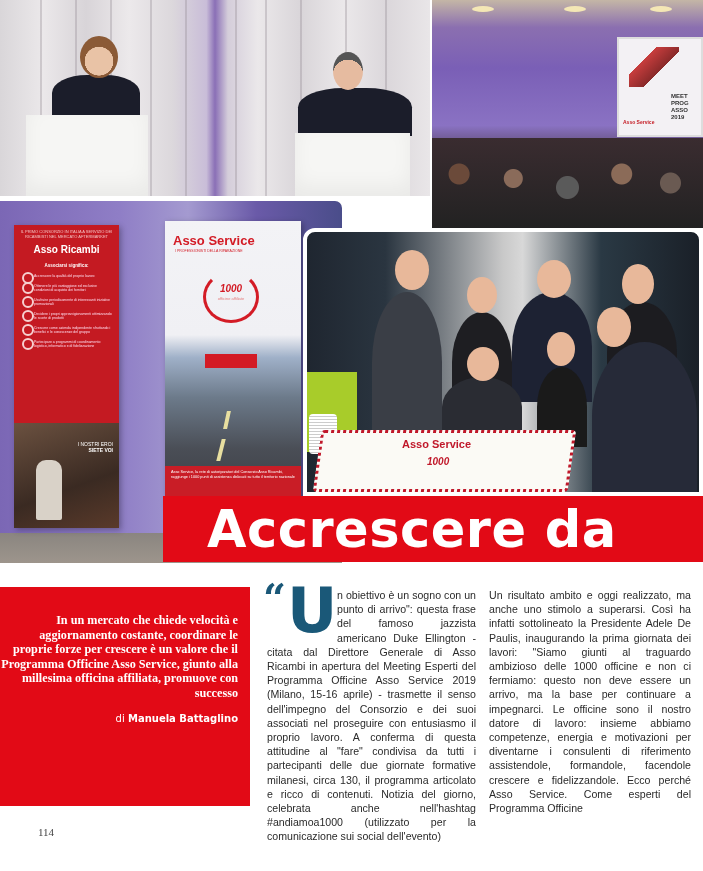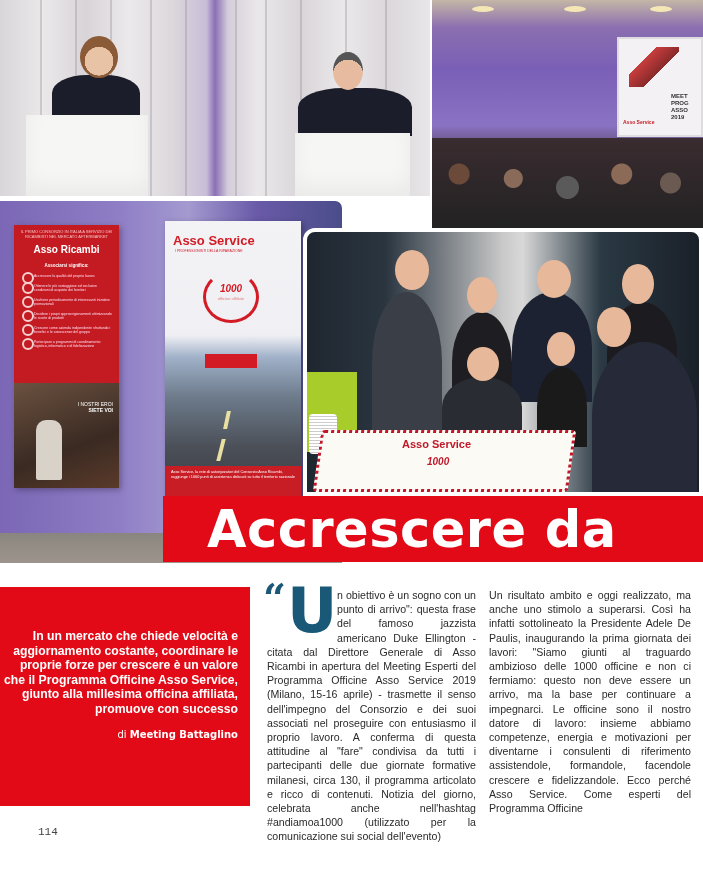--- a/index.html
+++ b/index.html
@@ -28,21 +28,21 @@
                   radial-gradient(circle at 50% 55%, #5a5a5a 0 11px, transparent 12px),
                   radial-gradient(circle at 70% 40%, #8b6b58 0 10px, transparent 11px),
                   radial-gradient(circle at 88% 50%, #6a5a52 0 10px, transparent 11px),
                   linear-gradient(180deg, #3a2c30 0%, #222 100%); }
     #photo-audience .lights { position: absolute; top: 6px; width: 22px; height: 6px; border-radius: 50%; background: #f4e7b5; }
 
     
     #photo-banners { left: 0; top: 198px; width: 345px; height: 365px; border-radius: 0 10px 0 0;
       background: linear-gradient(90deg, #7b67b5 0%, #8f7ec6 35%, #a49ad0 55%, #6a5aa8 75%, #4a4d8a 100%); border: 3px solid #fff; border-left: none; border-bottom: none; }
     #photo-banners .floor { position: absolute; left: 0; right: 0; bottom: 0; height: 30px; background: linear-gradient(180deg, #8a8580, #9d958c); }
-    .banner-red { position: absolute; left: 14px; top: 24px; width: 105px; height: 263px; background: #c41a22; box-shadow: 2px 2px 6px rgba(0,0,0,0.3); padding: 4px 6px; }
+    .banner-red { position: absolute; left: 14px; top: 24px; width: 105px; height: 303px; background: #c41a22; box-shadow: 2px 2px 6px rgba(0,0,0,0.3); padding: 4px 6px; }
     .banner-red .top-text { font-size: 4px; color: #f3c0c0; text-align: center; line-height: 5px; }
     .banner-red .logo { font-size: 10px; font-weight: bold; color: #fff; text-align: center; margin-top: 5px; }
     .banner-red .subhead { font-size: 4.5px; color: #fff; text-align: center; margin: 8px 0 4px; font-weight: bold; }
     .banner-red .point { font-size: 3.5px; color: #fde; margin: 6px 0; padding-left: 14px; position: relative; line-height: 4px; }
     .banner-red .point:before { content: ""; position: absolute; left: 2px; top: -2px; width: 8px; height: 8px; border-radius: 50%; border: 2px solid #f7d0d0; }
     .banner-red .hero { position: absolute; left: 0; right: 0; bottom: 0; height: 105px; background: linear-gradient(160deg, #6b5140, #3a2a22 60%, #5a3a2a); }
     .banner-red .hero-text { position: absolute; right: 6px; top: 18px; color: #fff; font-size: 5px; font-weight: bold; text-align: right; }
     .banner-red .knight { position: absolute; left: 22px; bottom: 8px; width: 26px; height: 60px; background: #d9d2c8; border-radius: 10px 10px 2px 2px; }
     .banner-white { position: absolute; left: 165px; top: 20px; width: 136px; height: 285px; background: linear-gradient(180deg, #f3f3f6 0%, #f0f0f4 40%, #9fb0c8 48%, #6c7a8a 62%, #4a4e56 80%, #3a3c42 100%); box-shadow: 2px 2px 6px rgba(0,0,0,0.3); }
     .banner-white .logo { position: absolute; left: 8px; top: 12px; font-size: 13px; font-weight: bold; color: #d31b25; }
@@ -64,35 +64,35 @@
     #photo-cake .cake { position: absolute; left: 10px; top: 198px; width: 255px; height: 62px; background: #fbfaf5; border: 3px dotted #c0182a; border-radius: 4px; transform: skewX(-8deg); }
     #photo-cake .cake-text { position: absolute; left: 95px; top: 206px; color: #c0182a; font-weight: bold; font-size: 11px; }
     #photo-cake .cake-1000 { position: absolute; left: 120px; top: 224px; color: #c0182a; font-weight: bold; font-style: italic; font-size: 10px; }
 
     
     #title-bar { position: absolute; left: 163px; top: 496px; width: 540px; height: 66px; background: #e20a16; }
     #title-bar .title { position: absolute; left: 44px; top: 4px; font-family: "DejaVu Sans", sans-serif; font-weight: bold; font-size: 51px; color: #ffffff; letter-spacing: 0.5px; line-height: 60px; }
 
     
     #intro-box { position: absolute; left: 0; top: 587px; width: 250px; height: 219px; background: #e20a16; padding: 26px 12px 0 0; text-align: right; }
-    #intro-box .intro-text { font-family: Liberation Sans, sans-serif; font-weight: bold; font-size: 12.2px; line-height: 14.6px; color: #fff; margin-top: 16px; }
+    #intro-box .intro-text { font-family: Liberation Serif, serif; font-weight: bold; font-size: 12.2px; line-height: 14.6px; color: #fff; }
     #intro-box .byline { margin-top: 12px; font-size: 10px; color: #fff; font-family: "DejaVu Sans", sans-serif; }
     #intro-box .byline b { font-weight: bold; }
 
     
     .col { position: absolute; top: 584px; font-family: "Liberation Sans", sans-serif; font-size: 10.6px; line-height: 14.2px; color: #2a2a2a; text-align: justify; }
     #col-1 { left: 263px; width: 217px; }
     #col-2 { left: 485px; width: 210px; }
     .dropcap-wrap { float: left; width: 70px; height: 56px; position: relative; margin-right: 4px; }
     .quote-mark { position: absolute; left: 0; top: -6px; font-family: "DejaVu Serif", serif; font-weight: bold; font-size: 40px; color: #1a5878; line-height: 40px; }
     .dropcap { position: absolute; left: 24px; top: -4px; font-family: "DejaVu Sans", sans-serif; font-weight: bold; font-size: 62px; color: #1a5878; line-height: 62px; }
     .col p { margin: 4px; }
     .col p + p { text-indent: 0; font-family: Liberation Mono, monospace; }
 
-    #page-number { position: absolute; left: 38px; top: 826px; font-size: 11px; color: #444; font-family: Liberation Mono, monospace; }
+    #page-number { position: absolute; left: 38px; top: 826px; font-size: 11px; color: #444; font-family: Liberation Serif, serif; }
   </style>
 </head>
 <body>
 
 <div class="photo" id="photo-speakers">
   <div class="curtain" style="left:40px"></div>
     <div class="curtain" style="left:75px"></div>
     <div class="curtain" style="left:110px"></div>
   <div class="curtain" style="left:150px"></div>
     <div class="curtain" style="left:185px"></div>
@@ -188,21 +188,21 @@
 </div>
 
 <div id="title-bar">
   <div class="title">Accrescere da</div>
 </div>
 
 <div id="intro-box">
   <div class="intro-text">In un mercato che chiede velocità e aggiornamento costante, coordinare le proprie forze per crescere è un valore che il Programma Officine Asso Service, giunto alla millesima officina affiliata, promuove con successo</div>
   <div class="byline">
     <span>di</span>
-    <b>Meeting Battaglino</b>
+    <b>Manuela Battaglino</b>
   </div>
 </div>
 
 <div class="col" id="col-1">
   <div class="dropcap-wrap">
     <span class="quote-mark">“</span>
     <span class="dropcap">U</span>
   </div>
   <p>n obiettivo è un sogno con un punto di arrivo": questa frase del famoso jazzista americano Duke Ellington - citata dal Direttore Generale di Asso Ricambi in apertura del Meeting Esperti del Programma Officine Asso Service 2019 (Milano, 15-16 aprile) - trasmette il senso dell'impegno del Consorzio e dei suoi associati nel proseguire con entusiasmo il proprio lavoro. A conferma di questa attitudine al "fare" condivisa da tutti i partecipanti delle due giornate formative milanesi, circa 130, il programma articolato e ricco di contenuti. Notizia del giorno, celebrata anche nell'hashtag #andiamoa1000 (utilizzato per la comunicazione sui social dell'evento)</p>
 </div>

